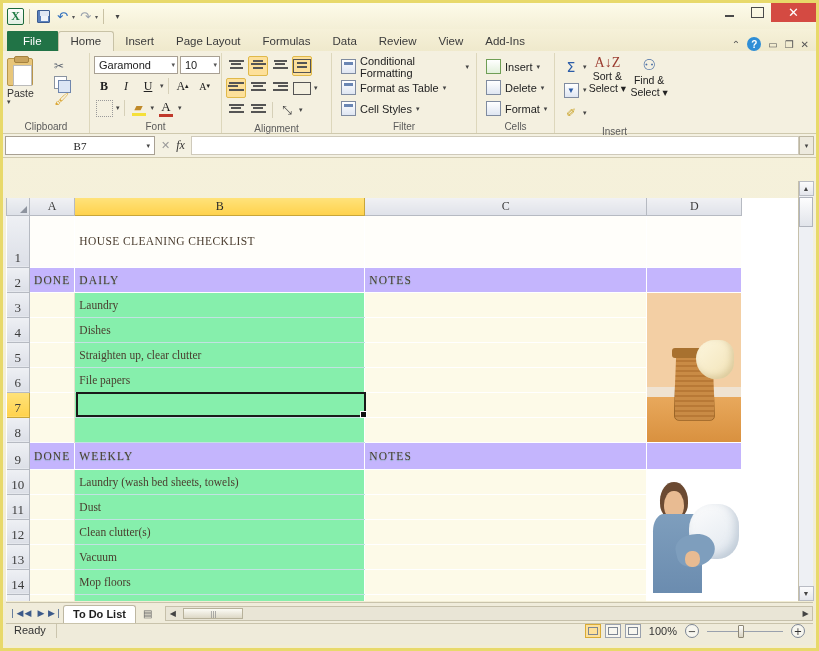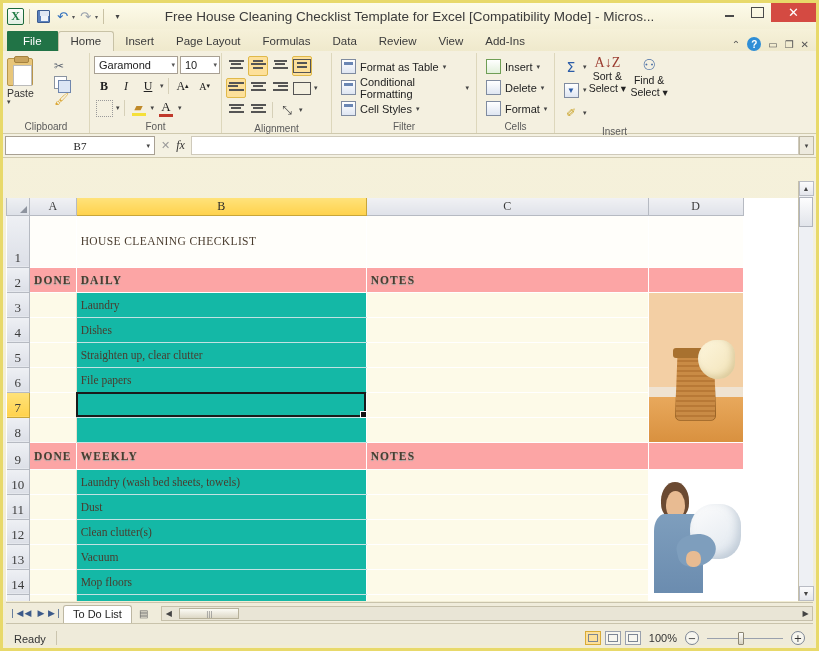--- a/index.html
+++ b/index.html
@@ -150,25 +150,25 @@
     width:23px; background:linear-gradient(#eef0f4,#dcdfe7);
     border:1px solid #b6bac2; border-left:none;
     font-family:"Liberation Serif",serif; font-size:13px; color:#3c3c3c;
     text-align:center; vertical-align:bottom; padding-bottom:1px;
   }
   td.rowhdr.sel { background:linear-gradient(#ffe27a,#ffd24d); border-color:#c8a63a;}
   td.cell { border:1px solid transparent; font-family:"Liberation Serif",serif; font-size:11.5px;
             color:#4a3c2e; padding:0 4px; vertical-align:middle; overflow:hidden; white-space:nowrap; }
   .c-title { font-family:"Liberation Serif",serif; font-size:21px; color:#8a5a33;
              letter-spacing:.4px; padding-left:7px; background:#fffefa;}
-  .c-band { background:#fca5a5; color:#fff; font-weight:bold; font-size:11px;
+  .c-band { background:#c4b5fd; color:#fff; font-weight:normal; font-size:11px;
             letter-spacing:1.1px; font-family:"Liberation Serif",serif;
             text-shadow:0 1px 1px rgba(120,170,170,.8); }
   .c-done { background:#fdfae8; border-right:1px solid #e6e2cd !important; }
-  .c-task { background:#14b8a6; border-bottom:1px solid #c2e2e2 !important; }
+  .c-task { background:#86efac; border-bottom:1px solid #c2e2e2 !important; }
   .c-notes { background:#fdfae8; }
   .c-blank { background:#fffefa; }
   .photo { padding:0 !important; position:relative; overflow:hidden; background:#fffefa; }
 
   .selcell { position:absolute; border:2px solid #1a1a1a; pointer-events:none; }
   .selcell:after { content:""; position:absolute; right:-3px; bottom:-3px; width:5px;height:5px;
                    background:#111; border:1px solid #fff; }
 
   
   .ph-basket { position:absolute; inset:0; background:
@@ -197,30 +197,30 @@
   .w-hand { position:absolute; left:40%; top:66%; width:16%; height:13%;
             background:#e8bb92; border-radius:45%; }
   .ph-third { position:absolute; inset:0; background:#fff; }
 
   
   .sheetbar { position:absolute; left:3px; right:3px; bottom:25px; height:21px;
               display:flex; align-items:center; background:#f0ecdb; border-top:1px solid #c9c3ab;}
   .navs { display:flex; align-items:center; gap:1px; padding:0 3px; color:#3c5a8a; font-size:9px;}
   .navs span{ width:12px;text-align:center; font-family:"DejaVu Sans",sans-serif;}
   .stab { background:#fff; border:1px solid #bdb7a2; border-bottom:none; border-radius:3px 3px 0 0;
-          padding:2px 9px 3px; font-size:11px; font-weight:normal; color:#1e1e1e; margin-top:2px;}
+          padding:2px 9px 3px; font-size:11px; font-weight:bold; color:#1e1e1e; margin-top:2px;}
   .stab-new { padding:2px 7px; font-size:10px; color:#666; }
   .hscroll { flex:1; display:flex; align-items:center; margin-left:6px; height:15px;
              background:#e9e5d6; border:1px solid #c6c0aa; }
   .hs-arr { width:13px;text-align:center;font-size:8px;color:#444; }
   .hs-thumb { width:60px;height:11px;background:linear-gradient(#fcfbf5,#ddd8c6);
               border:1px solid #b7b1 9a; border:1px solid #b7b19a; margin-left:4px;
               display:flex;align-items:center;justify-content:center;color:#888;font-size:8px;}
   .statusbar { position:absolute; left:3px; right:3px; bottom:3px; height:22px;
-               display:flex; align-items:flex-end; background:#efebda;
+               display:flex; align-items:flex-start; background:#efebda;
                border-top:1px solid #c9c3ab; font-size:11px; color:#333; }
   .st-ready { padding:0 10px 0 8px; }
   .st-div { width:1px;height:14px;background:#cbc5ae; }
   .st-right { margin-left:auto; display:flex; align-items:center; gap:4px; padding-right:8px;}
   .vbtn { width:16px;height:14px;border:1px solid #9aa1ad; background:#f7f6ef; position:relative;}
   .vbtn.on { background:#fde09a; border-color:#d9ab36;}
   .vbtn:after{content:"";position:absolute;left:2px;top:2px;right:2px;bottom:2px;
               border:1px solid #7d8694;}
   .zoomtxt { font-size:11px; padding:0 4px; }
   .zcirc { width:14px;height:14px;border-radius:50%;border:1px solid #7d8694;background:#f7f6ef;
@@ -258,21 +258,20 @@
       <span class="tiny-tri">▾</span>
       <div class="qicon">
           <span class="arrowc gray">↷</span>
         </div>
       <span class="tiny-tri">▾</span>
       <div class="qsep"></div>
       <div class="qicon">
           <span class="qdd">▾</span>
         </div>
     </div>
-    <div class="title-text">Free House Cleaning Checklist Template for Excel  [Compatibility Mode]  -  Micros...</div>
     <div class="winbtns">
       <div class="wbtn min"></div>
       <div class="wbtn max"></div>
       <div class="wbtn close">✕</div>
     </div>
   </div>
 
   <div class="tabbar">
     <div class="tab file">File</div>
     <div class="tab active">Home</div>
@@ -450,26 +449,26 @@
         </div>
       </div>
       <div class="rg-label">Alignment</div>
     </div>
 
 
     <div class="rgroup" style="width:145px">
       <div class="rg-body" style="flex-direction:column;padding-left:2px">
         <div class="ritem">
           <span class="ic16 tbl"></span>
-          <span>Format as Table</span>
+          <span>Conditional Formatting</span>
           <span class="caret">▾</span>
         </div>
         <div class="ritem">
           <span class="ic16 tbl"></span>
-          <span>Conditional Formatting</span>
+          <span>Format as Table</span>
           <span class="caret">▾</span>
         </div>
         <div class="ritem">
           <span class="ic16 tbl"></span>
           <span>Cell Styles</span>
           <span class="caret">▾</span>
         </div>
       </div>
       <div class="rg-label">Filter</div>
     </div>

